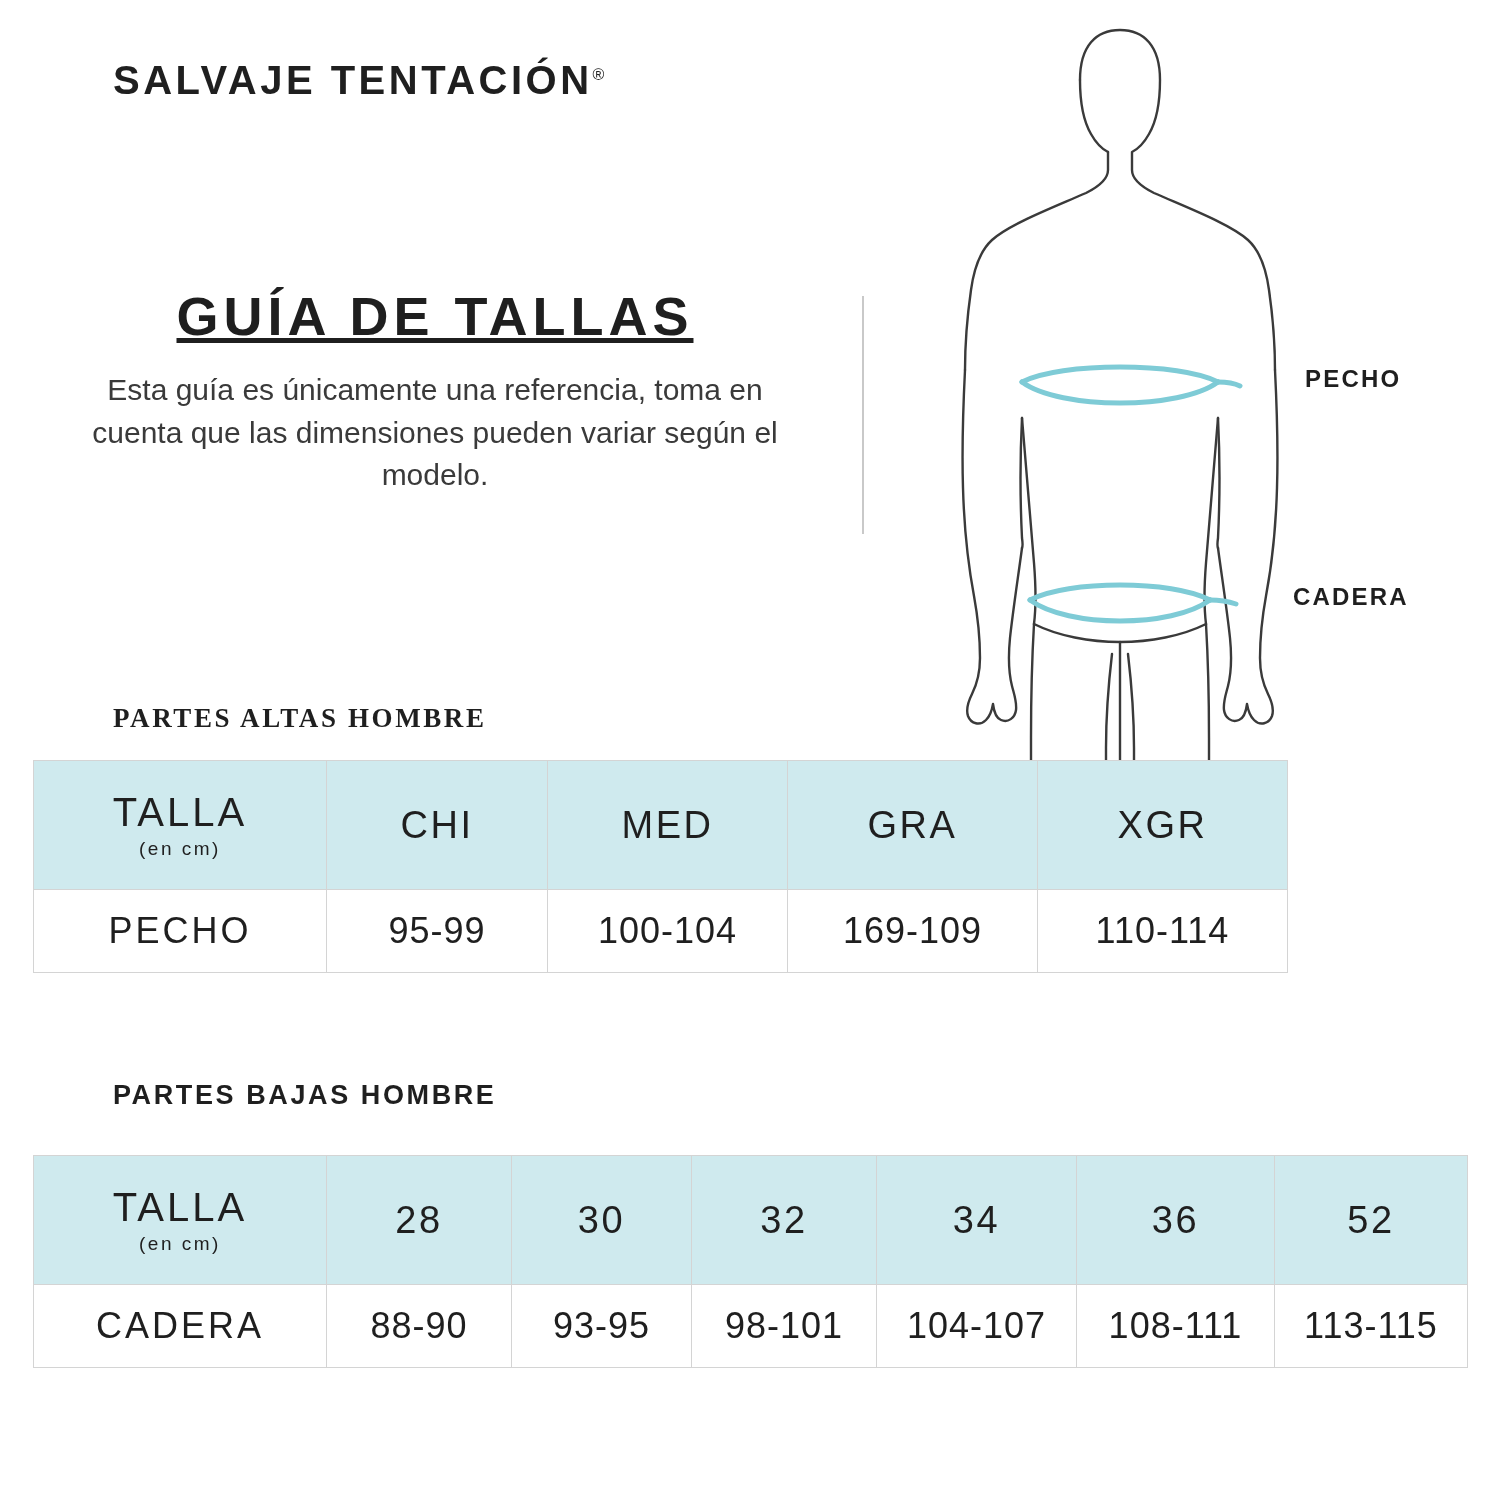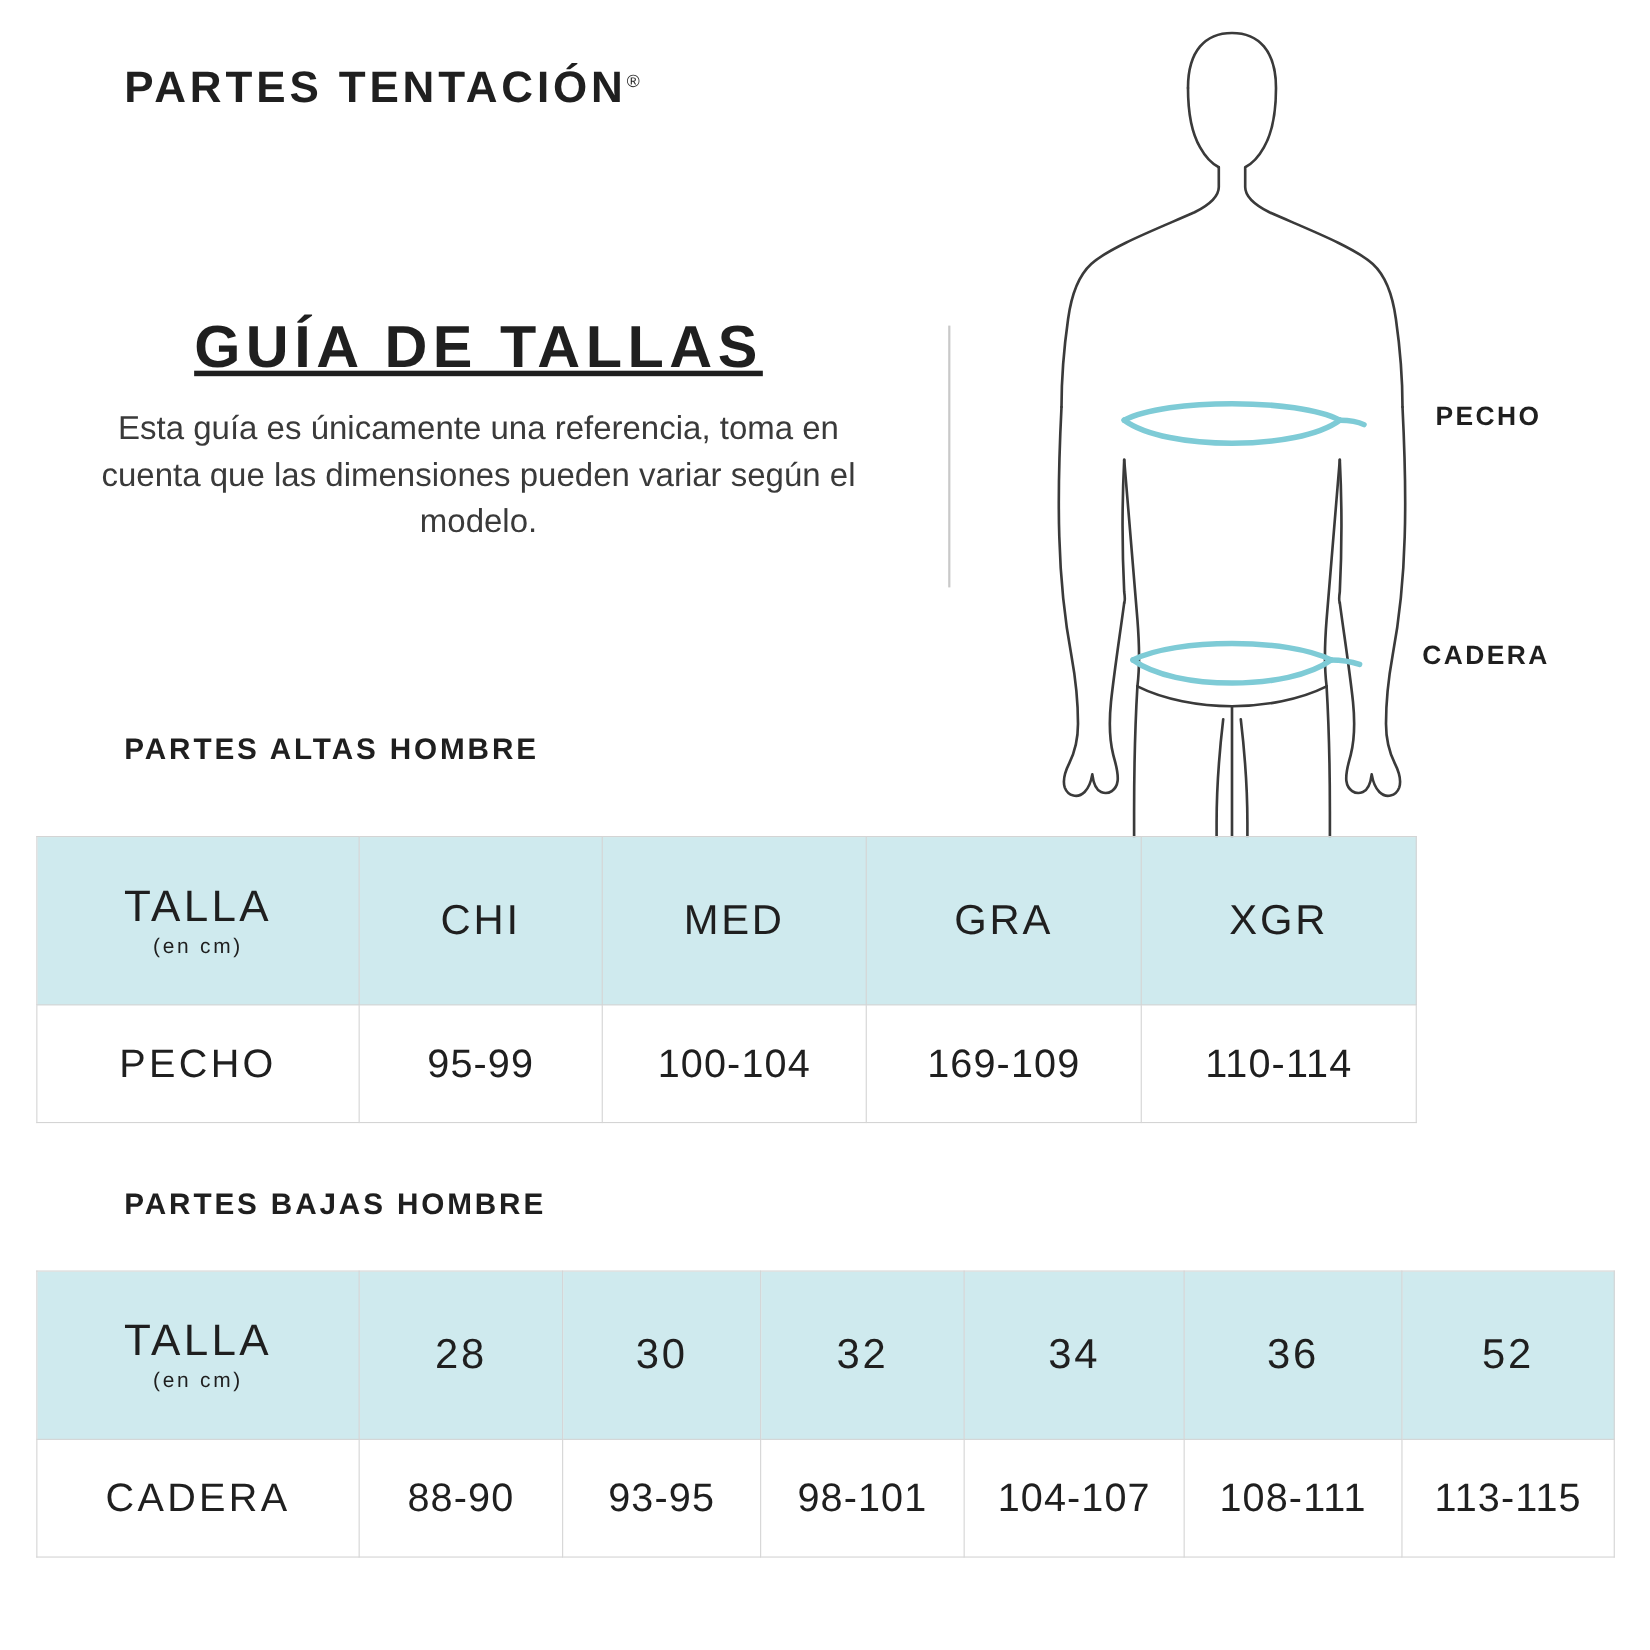--- a/index.html
+++ b/index.html
@@ -89,21 +89,21 @@
   
   .section-title {
     position: absolute;
     left: 113px;
     font-size: 27px;
     font-weight: 700;
     letter-spacing: 2.6px;
     color: #1f1f1f;
     white-space: nowrap;
   }
-  .title-altas { top: 666px; }
+  .title-altas { top: 703px; font-family: Liberation Serif, serif; }
   .title-bajas { top: 1080px; }
 
   
   table {
     position: absolute;
     border-collapse: collapse;
     table-layout: fixed;
   }
   .tbl-altas {
     left: 33px;
@@ -112,21 +112,21 @@
   }
   .tbl-bajas {
     left: 33px;
     top: 1155px;
     width: 1434px;
   }
   table td, table th {
     border: 1px solid #d4d4d4;
     text-align: center;
     vertical-align: middle;
-    padding: 12px;
+    padding: 0;
   }
   .hdr-row th {
     background: #cfeaee;
     height: 128px;
     font-weight: 400;
   }
   .hdr-talla {
     font-size: 40px;
     font-weight: 700;
     letter-spacing: 3px;
@@ -155,21 +155,21 @@
     color: #1f1f1f;
   }
   .data-row td.rowlabel {
     letter-spacing: 3px;
   }
 </style>
 </head>
 <body>
 
 <div class="brand">
-  <span>PARTES TENTACIÓN</span><span class="reg">®</span>
+  <span>SALVAJE TENTACIÓN</span><span class="reg">®</span>
 </div>
 
 <div class="intro">
   <h1>GUÍA DE TALLAS</h1>
   <p>Esta guía es únicamente una referencia, toma en cuenta que las dimensiones pueden variar según el modelo.</p>
 </div>
 
 <div class="vdivider"></div>
 
 <div class="figure-wrap">

